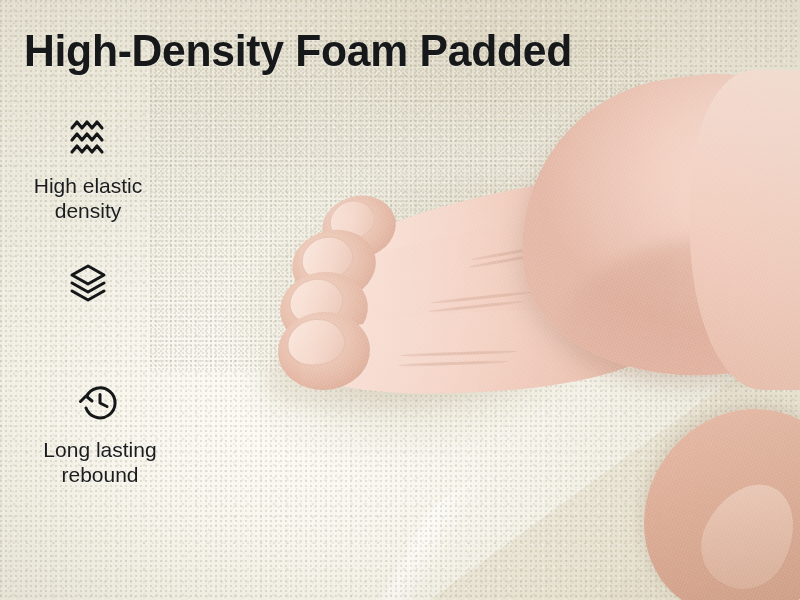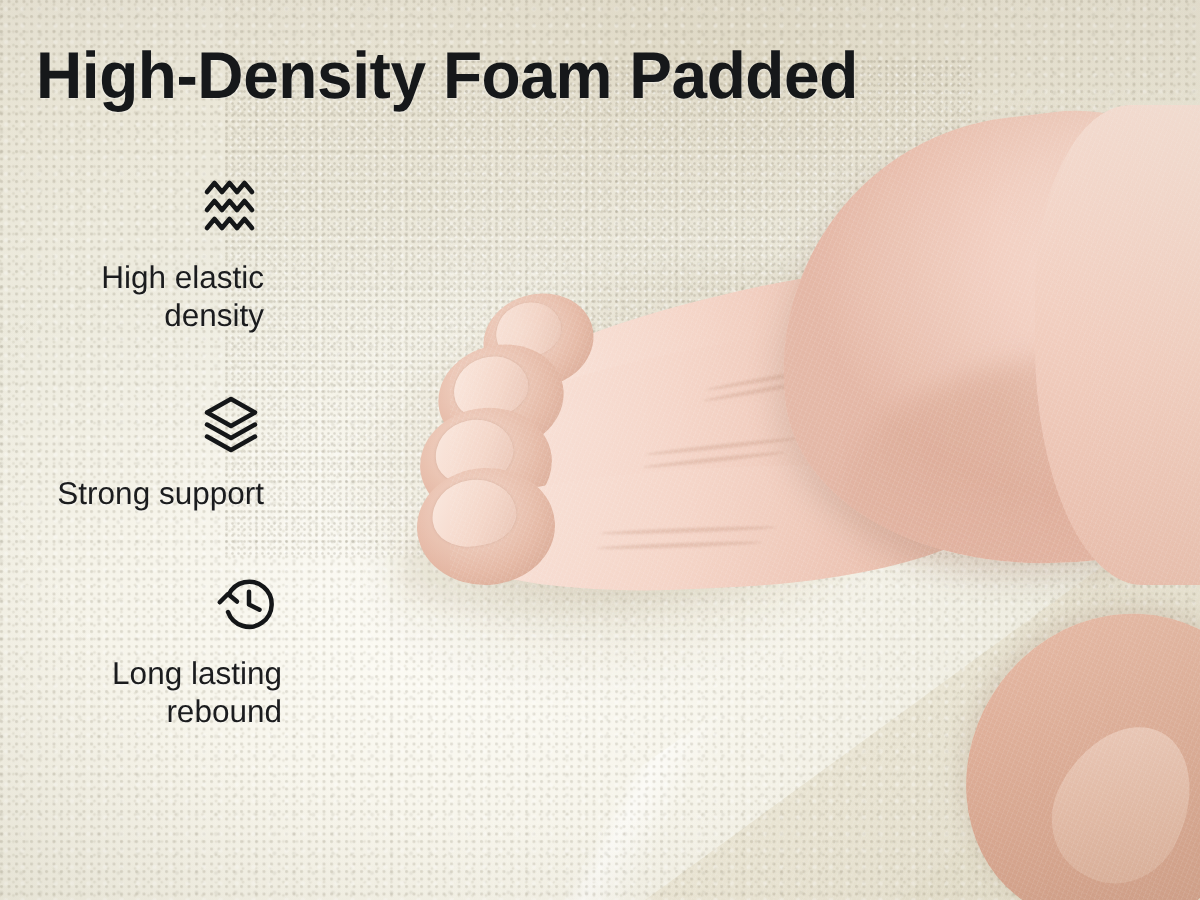--- a/index.html
+++ b/index.html
@@ -252,21 +252,21 @@
     font-family: "Liberation Sans Narrow", "Liberation Sans", sans-serif;
     transform: scaleX(0.97);
     transform-origin: left top;
     white-space: nowrap;
     text-shadow: 0 1px 1px rgba(255,255,255,0.45);
   }
 
   .feature {
     position: absolute;
     width: 176px;
-    text-align: right;
+    text-align: center;
     color: #1b1c1e;
   }
   .feature .icon-wrap {
     display: block;
     height: 46px;
     margin: 0 auto 10px auto;
   }
   .feature .label {
     font-size: 21px;
     line-height: 1.18;
@@ -366,21 +366,20 @@
   <div class="feature" id="feature-2">
     <span class="icon-wrap">
       <svg width="44" height="42" viewBox="0 0 44 42" fill="none" aria-hidden="true">
         <g stroke="#141618" stroke-width="3.0" stroke-linecap="round" stroke-linejoin="round" fill="none">
           <polygon points="22,4 38,13 22,22 6,13"></polygon>
           <polyline points="6,21 22,30 38,21"></polyline>
           <polyline points="6,29 22,38 38,29"></polyline>
         </g>
       </svg>
     </span>
-    <div class="label">Strong support</div>
   </div>
 
   <div class="feature" id="feature-3">
     <span class="icon-wrap">
       <svg width="44" height="42" viewBox="0 0 44 42" fill="none" aria-hidden="true">
         <g stroke="#141618" stroke-width="3.0" stroke-linecap="round" stroke-linejoin="round" fill="none">
           <path d="M8.5 14.5 A15 15 0 1 1 8 26"></path>
           <polyline points="2.5,19.5 8.0,14.0 14.0,19.0"></polyline>
           <polyline points="22,12.5 22,21 29,24.5"></polyline>
         </g>

